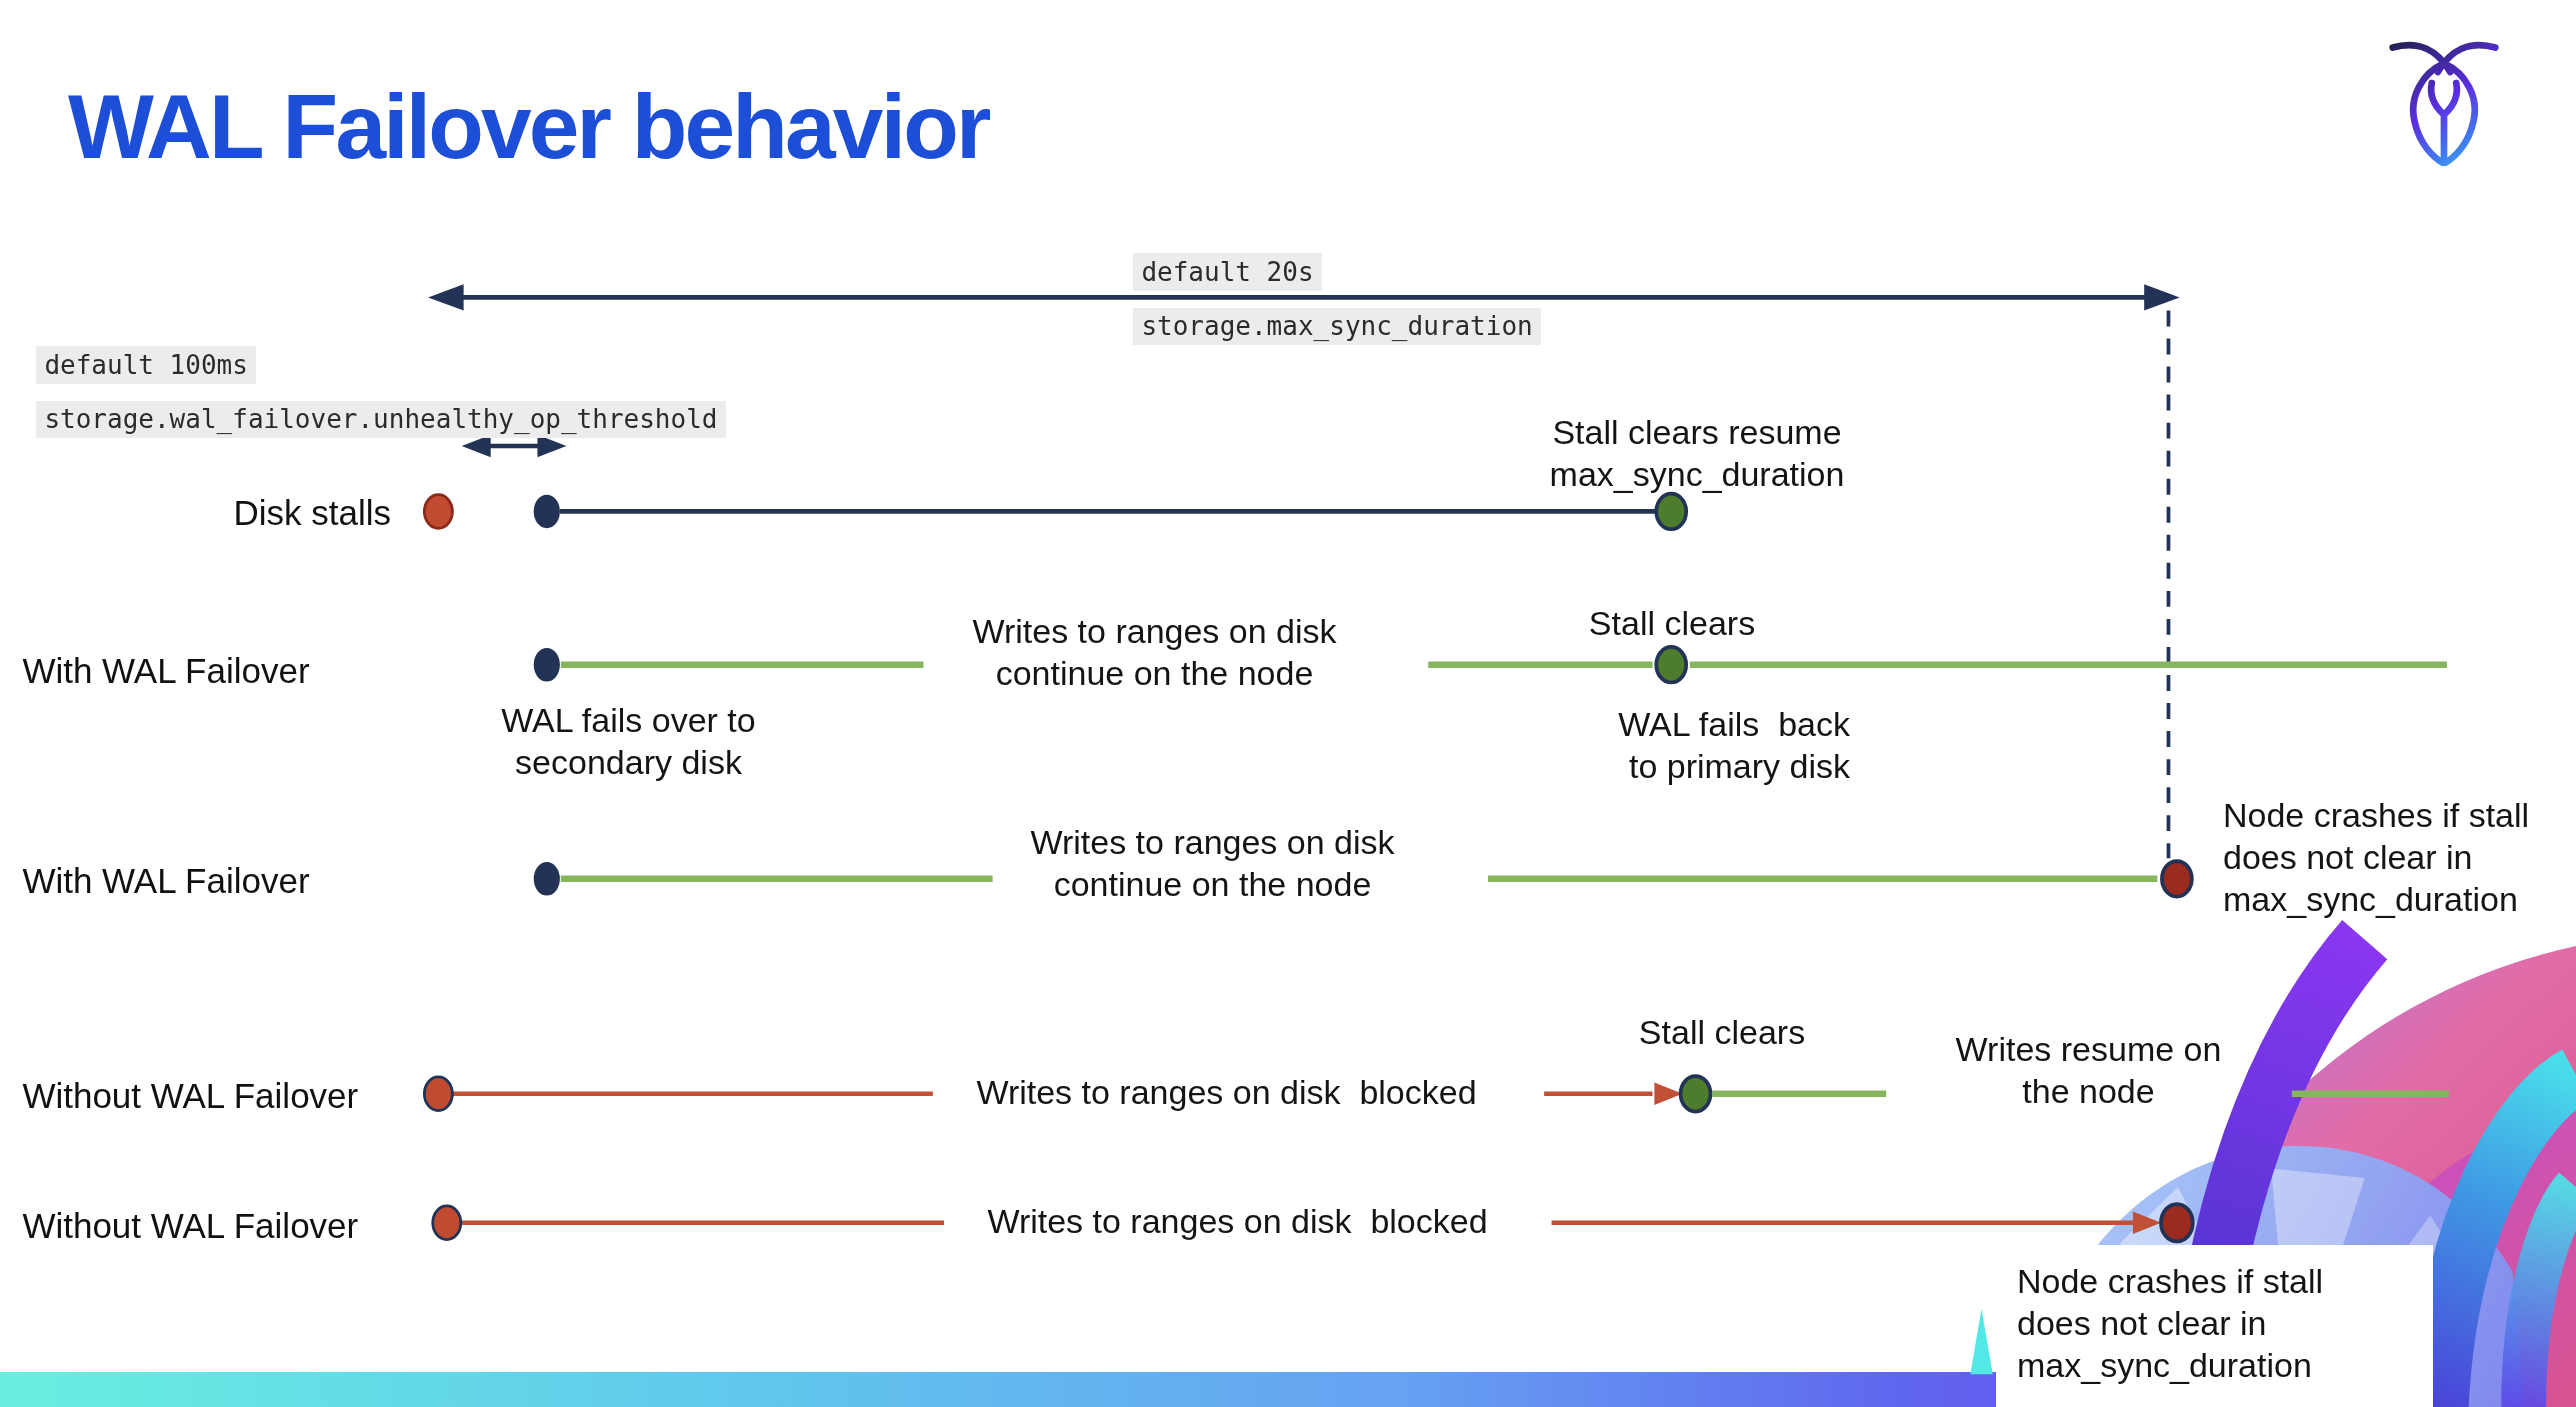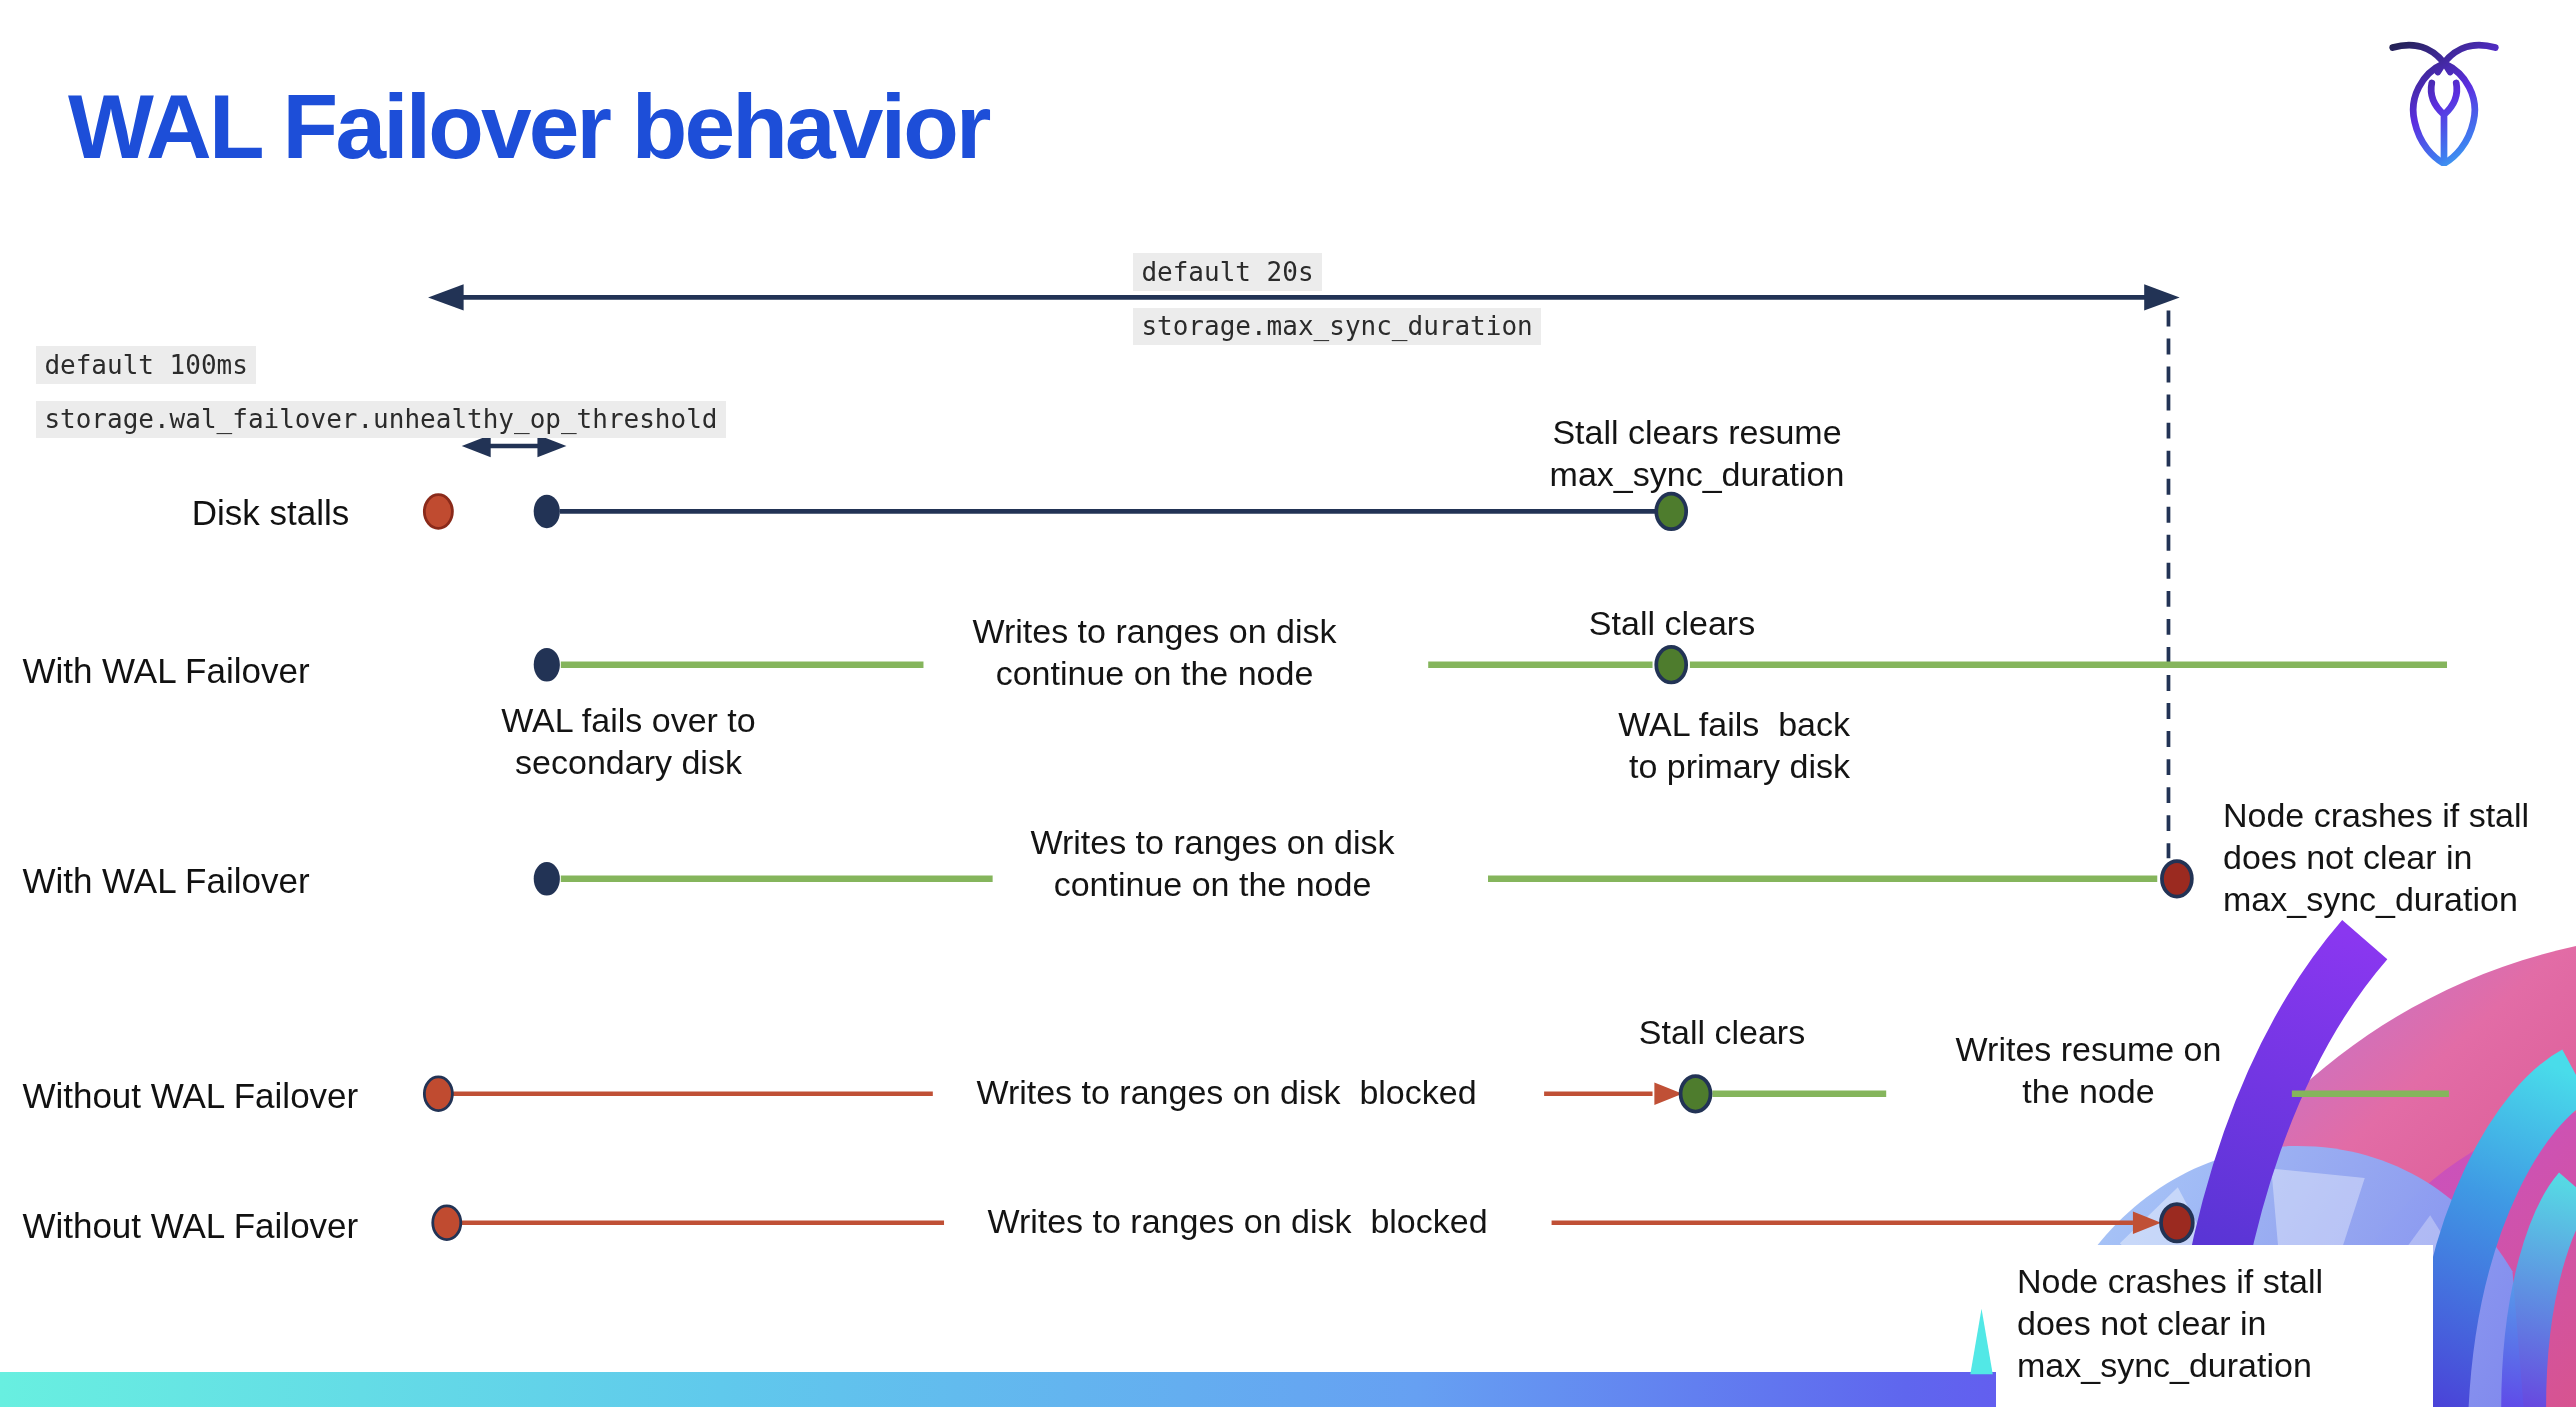--- a/index.html
+++ b/index.html
@@ -149,21 +149,21 @@
   <div class="abs txt" style="left:1133px;top:253px;">
     <div class="codebox">default 20s</div>
     <div class="codebox">storage.max_sync_duration</div>
   </div>
 
   <div class="abs txt" style="left:36px;top:346px;">
     <div class="codebox">default 100ms</div>
     <div class="codebox">storage.wal_failover.unhealthy_op_threshold</div>
   </div>
 
-  <div class="abs txt rowlabel right" style="left:150px;top:493px;width:241px;text-align:center;">Disk stalls</div>
+  <div class="abs txt rowlabel right" style="left:150px;top:493px;width:241px;">Disk stalls</div>
   <div class="abs txt rowlabel" style="left:22.4px;top:651px;">With WAL Failover</div>
   <div class="abs txt rowlabel" style="left:22.4px;top:861px;">With WAL Failover</div>
   <div class="abs txt rowlabel" style="left:22.4px;top:1076px;">Without WAL Failover</div>
   <div class="abs txt rowlabel" style="left:22.4px;top:1206px;">Without WAL Failover</div>
 
   <div class="abs txt note center" style="left:1524px;top:411px;width:346px;">Stall clears resume
 max_sync_duration</div>
   <div class="abs txt note center" style="left:467px;top:699px;width:323px;">WAL fails over to
 secondary disk</div>
   <div class="abs txt note center" style="left:944px;top:610px;width:421px;">Writes to ranges on disk

